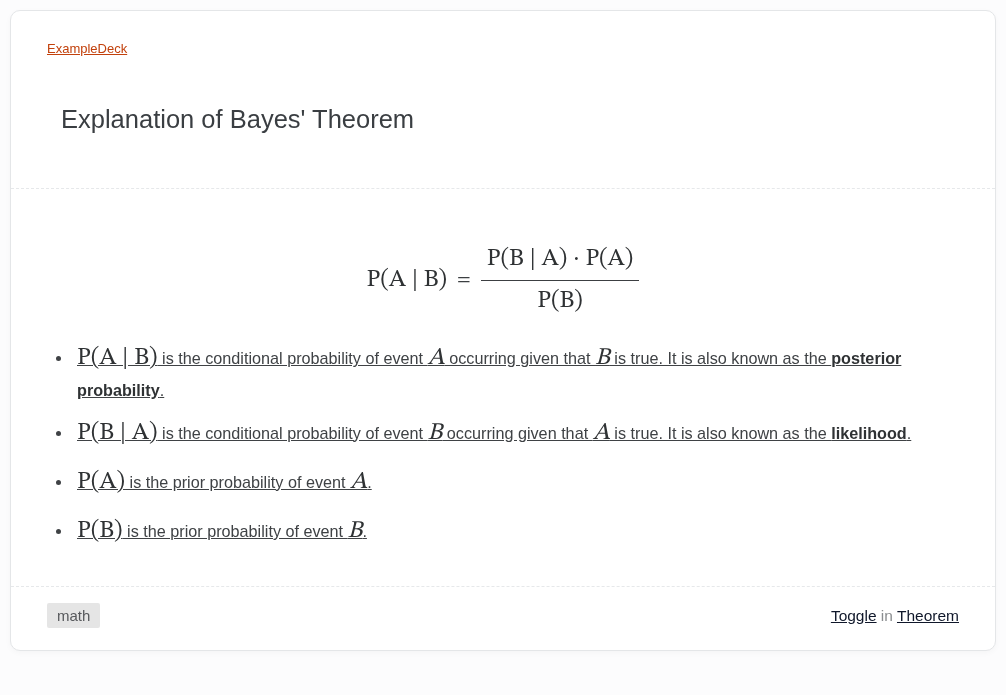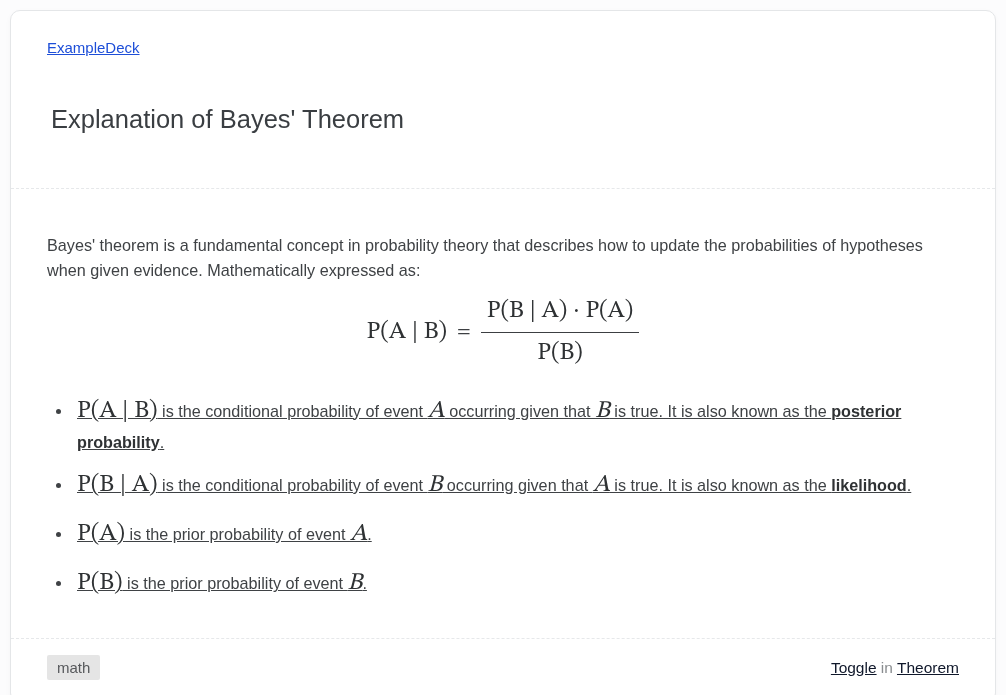--- a/index.html
+++ b/index.html
@@ -18,28 +18,28 @@
     background: #ffffff;
     border: 1px solid #e4e6e8;
     border-radius: 10px;
     box-shadow: 0 2px 6px rgba(0,0,0,0.03);
     padding: 0;
   }
   .section-top {
     padding: 28px 36px 18px 36px;
   }
   .deck-link {
-    font-size: 15px;
-    color: #1d4ed8;
+    font-size: 13px;
+    color: #c2410c;
   }
   .title {
     font-size: 25.5px;
     font-weight: 400;
     color: #3a3e42;
-    margin: 48px 0 36px 4px;
+    margin: 48px 0 36px 14px;
   }
   .divider {
     height: 1px;
     border-top: 1px dashed #e6e8ea;
     margin: 0;
   }
   .section-body {
     padding: 44px 36px 24px 36px;
     font-size: 16.2px;
     line-height: 1.55;
@@ -126,21 +126,20 @@
 
 <div class="card">
   <div class="section-top">
     <a class="deck-link" href="#">ExampleDeck</a>
     <h1 class="title">Explanation of Bayes' Theorem</h1>
   </div>
 
   <div class="divider"></div>
 
   <div class="section-body">
-    <div class="intro">Bayes' theorem is a fundamental concept in probability theory that describes how to update the probabilities of hypotheses when given evidence. Mathematically expressed as:</div>
 
     <div class="equation">
       <span class="eq-inline">
         <span class="mvar"><span class="paren">P(A | B)</span></span>
         <span>=</span>
         <span class="frac">
           <span class="num mvar"><span class="paren">P(B | A) · P(A)</span></span>
           <span class="den mvar"><span class="paren">P(B)</span></span>
         </span>
       </span>

